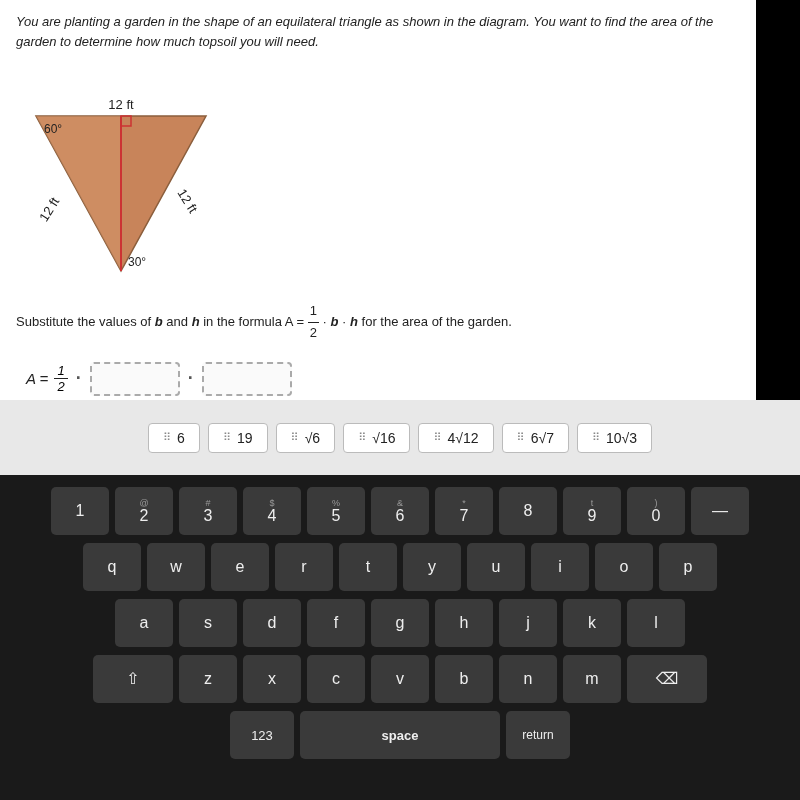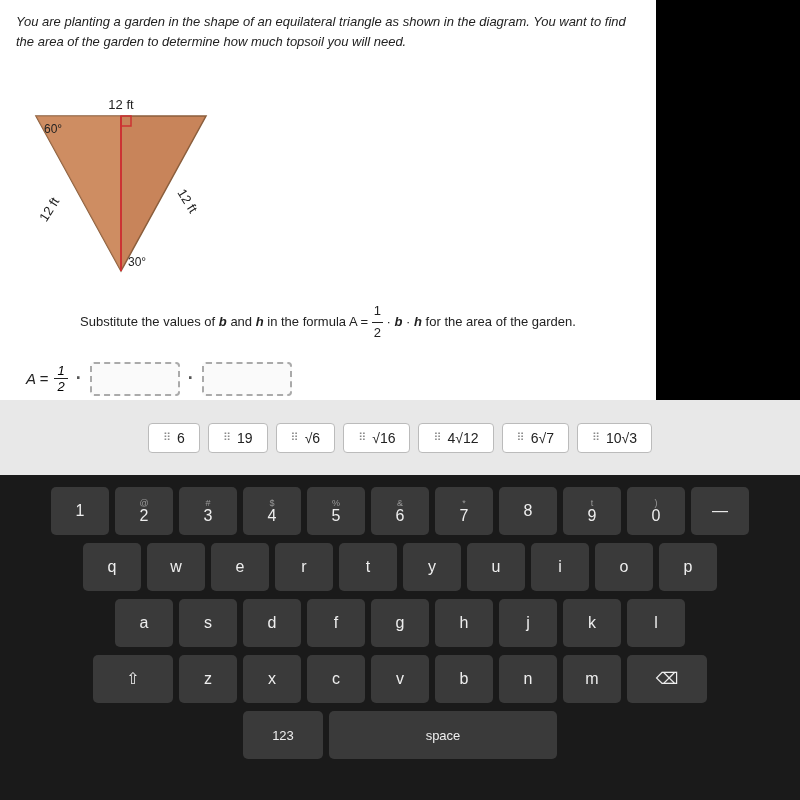--- a/index.html
+++ b/index.html
@@ -15,21 +15,21 @@
       width: 800px;
       height: 800px;
       position: relative;
     }
 
     
     .content-area {
       position: absolute;
       top: 0;
       left: 0;
-      width: 656px;
+      width: 756px;
       height: 490px;
       background: #fff;
       padding: 12px 16px 16px 16px;
     }
 
     .problem-text {
       font-size: 13px;
       color: #222;
       line-height: 1.5;
       font-style: italic;
@@ -48,21 +48,20 @@
       position: absolute;
       top: 0;
       left: 0;
     }
 
     .substitute-text {
       font-size: 13px;
       color: #222;
       margin-bottom: 18px;
       line-height: 1.6;
-      text-align: center;
     }
 
     .substitute-text .var {
       font-weight: bold;
       font-style: italic;
     }
 
     .formula-line {
       display: flex;
       align-items: center;
@@ -169,29 +168,30 @@
       color: #eee;
       line-height: 1;
     }
 
     .key .secondary {
       font-size: 9px;
       color: #999;
     }
 
     .key-space {
-      width: 228px;
+      width: 200px;
+      font-weight: bold;
     }
 
     .key-wide {
       width: 80px;
     }
 
     .key-medium {
-      width: 80px;
+      width: 64px;
     }
   </style>
 </head>
 <body>
 
 <div class="screen">
 
   <div class="content-area">
 
     <p class="problem-text">You are planting a garden in the shape of an equilateral triangle as shown in the diagram. You want to find the area of the garden to determine how much topsoil you will need.</p>
@@ -418,16 +418,19 @@
         </div>
     </div>
 
     <div class="key-row">
       <div class="key key-medium">
           <span class="primary" style="font-size:13px;">123</span>
         </div>
       <div class="key key-space">
           <span class="primary" style="font-size:13px;">space</span>
         </div>
+      <div class="key key-medium">
+          <span class="primary" style="font-size:12px;">return</span>
+        </div>
     </div>
   </div>
 
 </div>
 
 </body></html>

